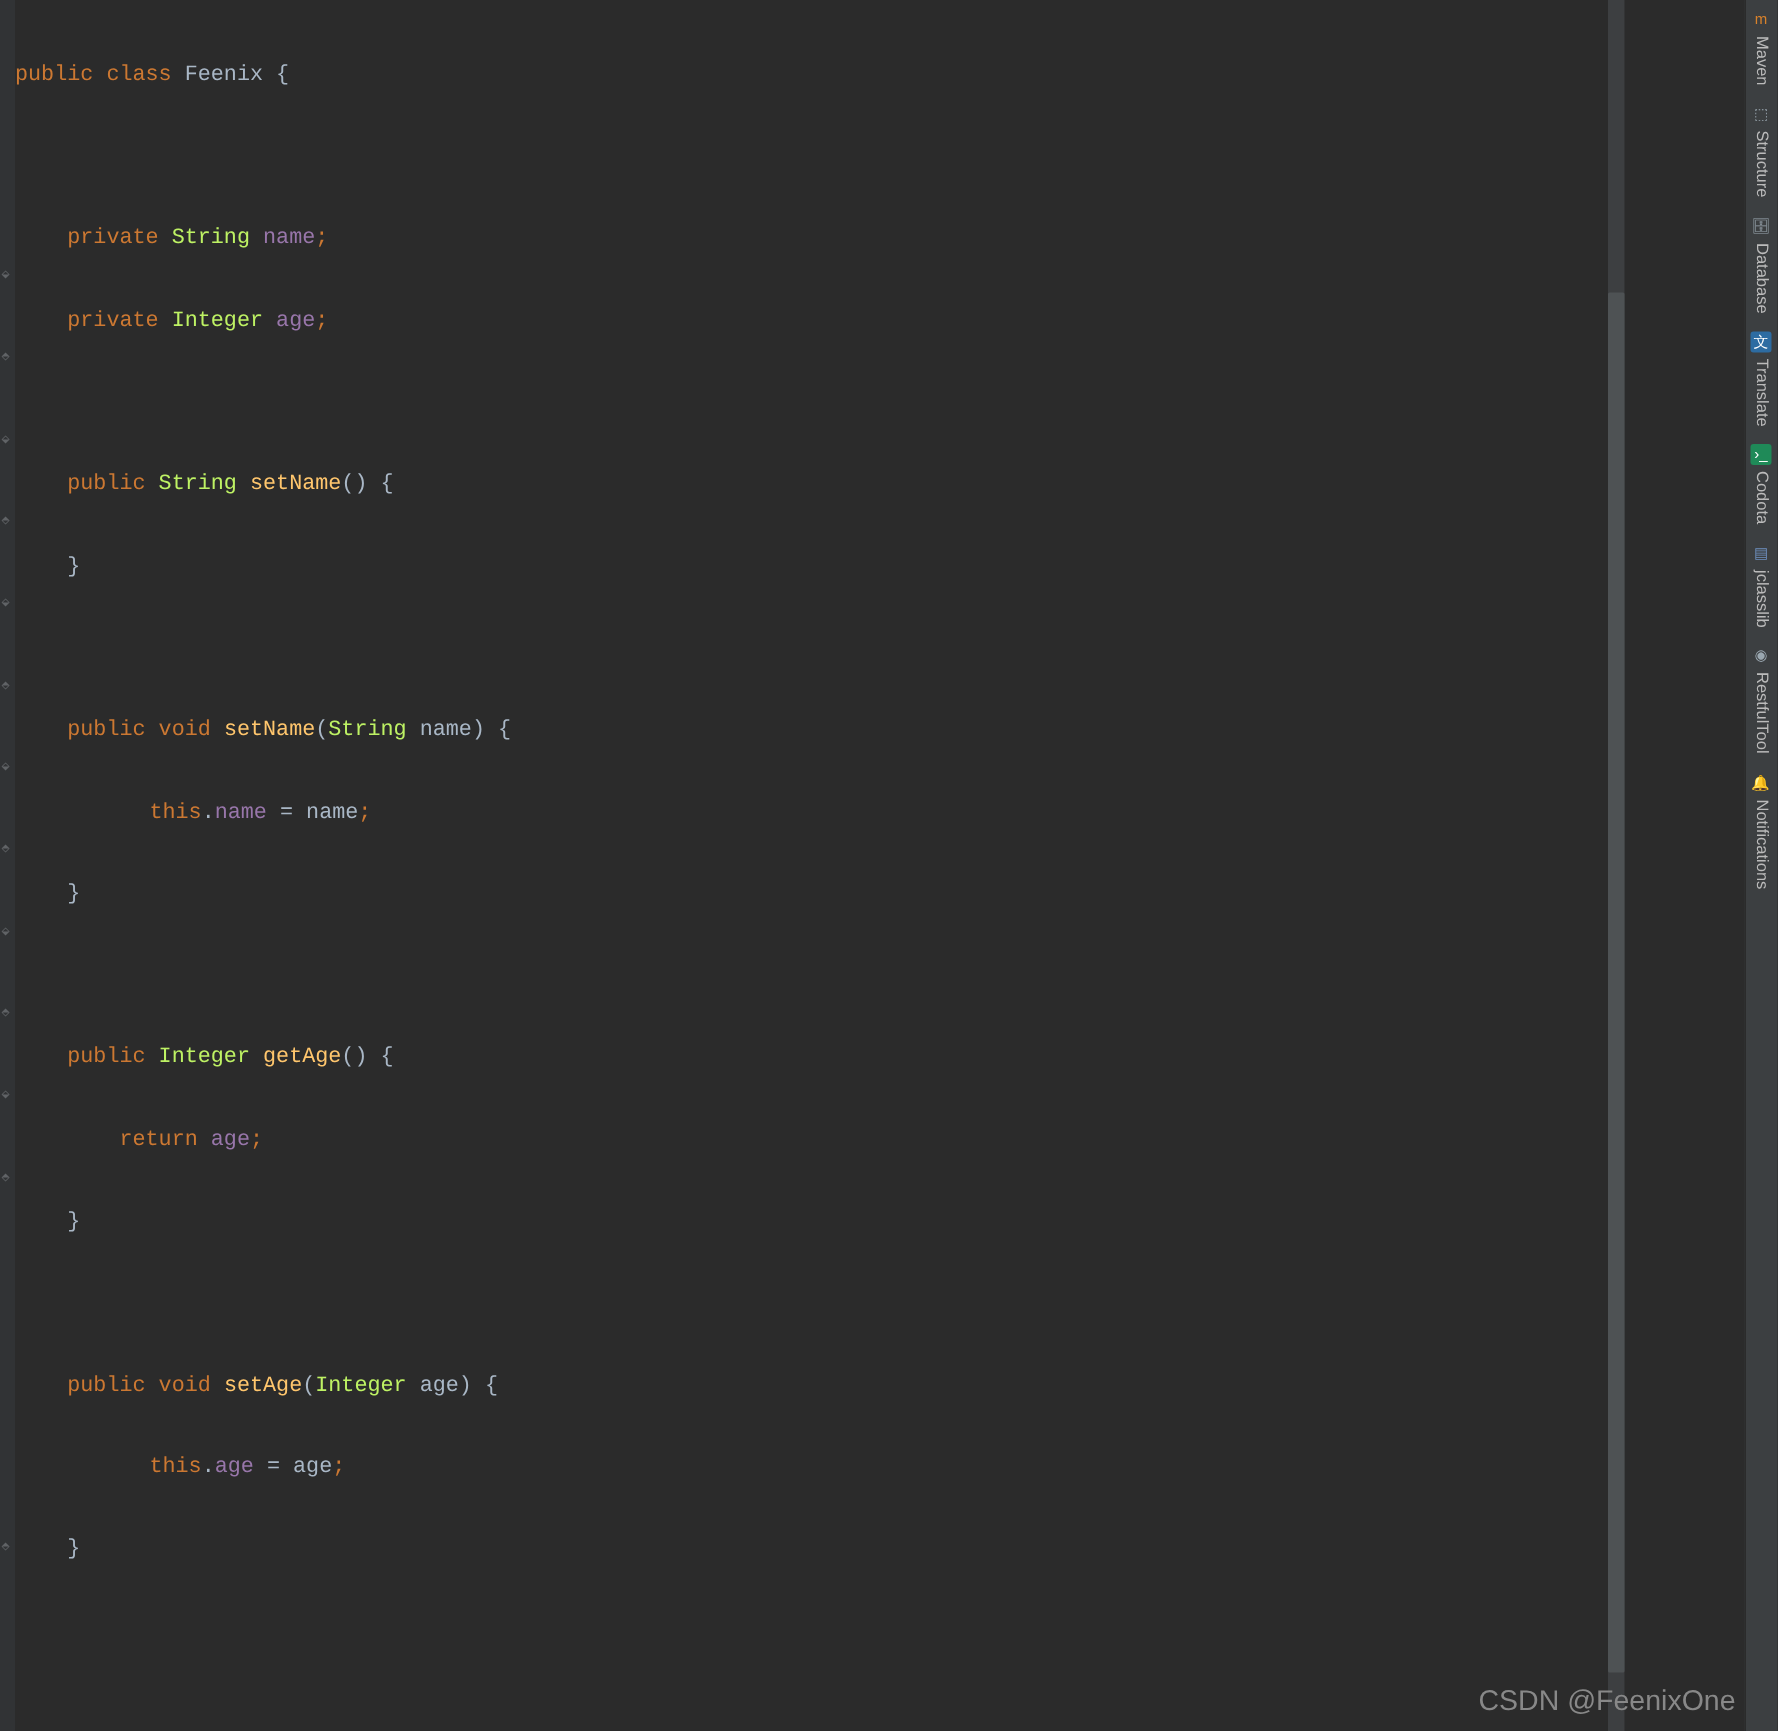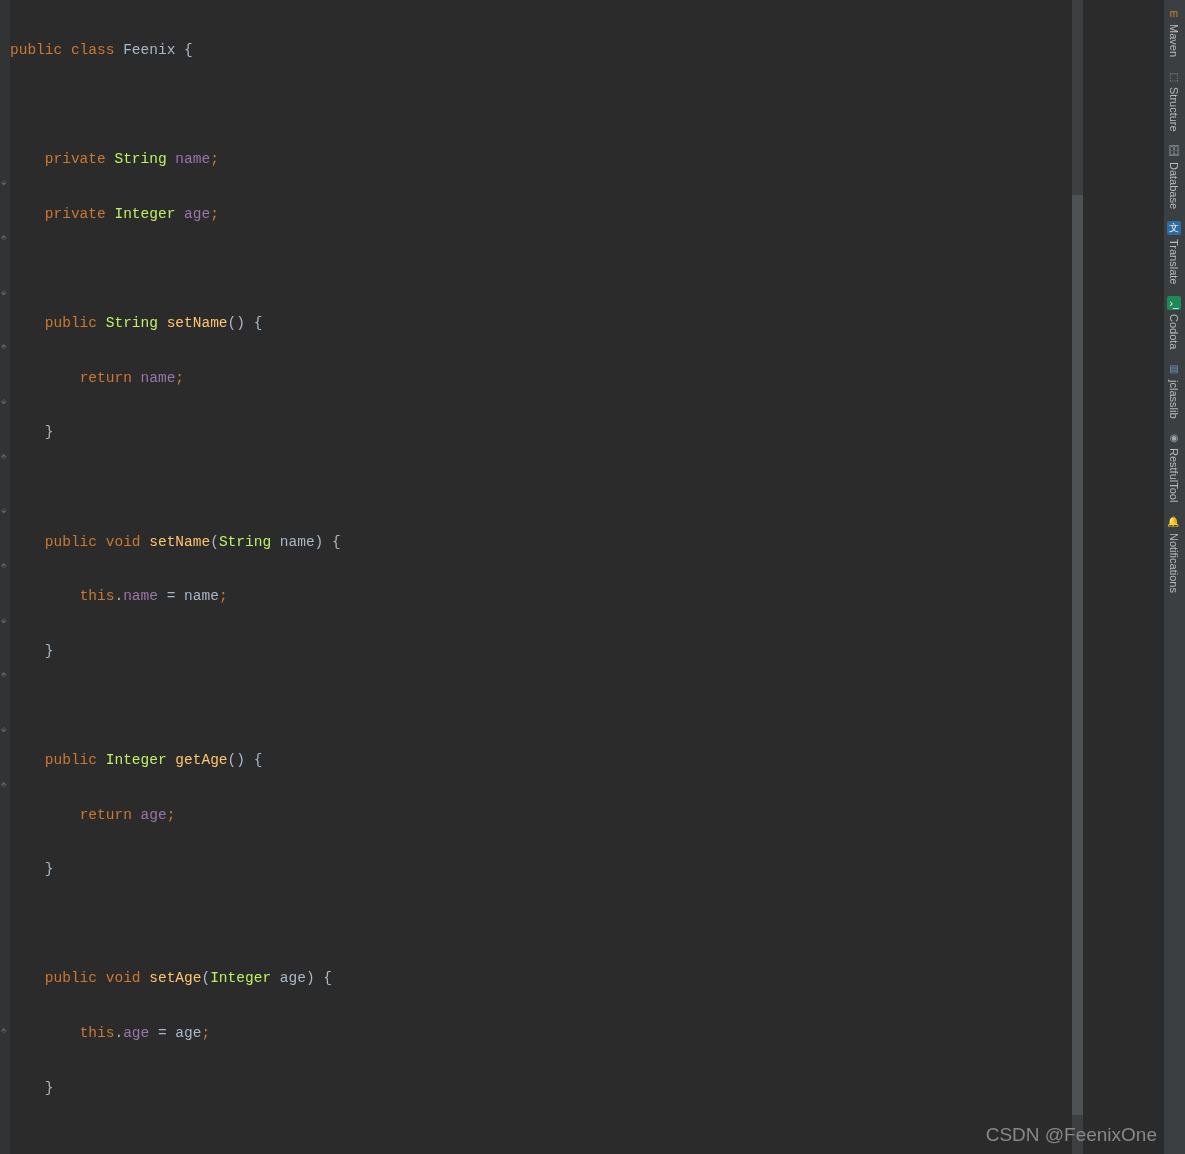--- a/index.html
+++ b/index.html
@@ -45,21 +45,21 @@
       line-height: 27.3px;
       white-space: pre;
     }
     .kw { color: #cc7832; }
     .type { color: #bef264; font-family: Liberation Mono, monospace; }
     .classname { color: #a9b7c6; }
     .field { color: #9876aa; }
     .method { color: #ffc66d; }
     .punct { color: #cc7832; }
     .brace { color: #a9b7c6; }
-    .this { color: #cc7832; }
+    .this { color: #cc7832; margin-left: 20px; }
     .param { color: #a9b7c6; }
     .op { color: #a9b7c6; }
     
     .scrollbar-track {
       position: absolute;
       right: 102px;
       top: 0;
       width: 11px;
       height: 1154px;
       background: #3d3f41;
@@ -140,21 +140,20 @@
     <span class="gutter-icon" style="top:781px;">⬘</span>
     <span class="gutter-icon" style="top:1027px;">⬘</span>
   </div>
   <div class="code-area">
 <div><span class="kw">public</span> <span class="kw">class</span> <span class="classname">Feenix</span> <span class="brace">{</span></div>
 <div> </div>
 <div>    <span class="kw">private</span> <span class="type">String</span> <span class="field">name</span><span class="punct">;</span></div>
 <div>    <span class="kw">private</span> <span class="type">Integer</span> <span class="field">age</span><span class="punct">;</span></div>
 <div> </div>
 <div>    <span class="kw">public</span> <span class="type">String</span> <span class="method">setName</span><span class="brace">(</span><span class="brace">)</span> <span class="brace">{</span></div>
-<div>        <span class="kw">return</span> <span class="field">name</span><span class="punct">;</span></div>
 <div>    <span class="brace">}</span></div>
 <div> </div>
 <div>    <span class="kw">public</span> <span class="kw">void</span> <span class="method">setName</span><span class="brace">(</span><span class="type">String</span> <span class="param">name</span><span class="brace">)</span> <span class="brace">{</span></div>
 <div>        <span class="this">this</span><span class="op">.</span><span class="field">name</span> <span class="op">=</span> <span class="param">name</span><span class="punct">;</span></div>
 <div>    <span class="brace">}</span></div>
 <div> </div>
 <div>    <span class="kw">public</span> <span class="type">Integer</span> <span class="method">getAge</span><span class="brace">(</span><span class="brace">)</span> <span class="brace">{</span></div>
 <div>        <span class="kw">return</span> <span class="field">age</span><span class="punct">;</span></div>
 <div>    <span class="brace">}</span></div>
 <div> </div>

